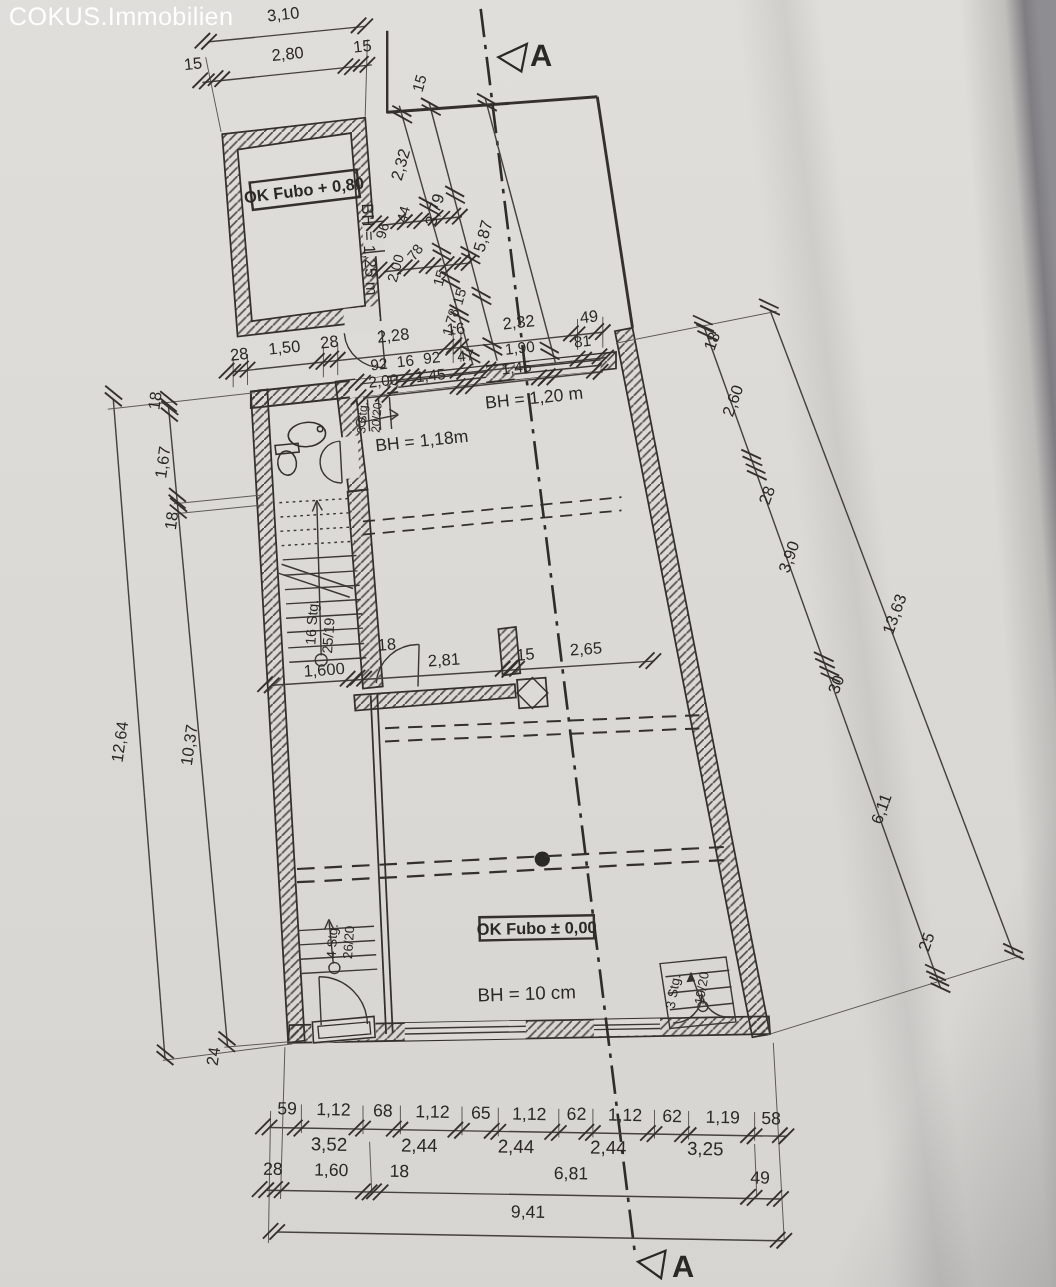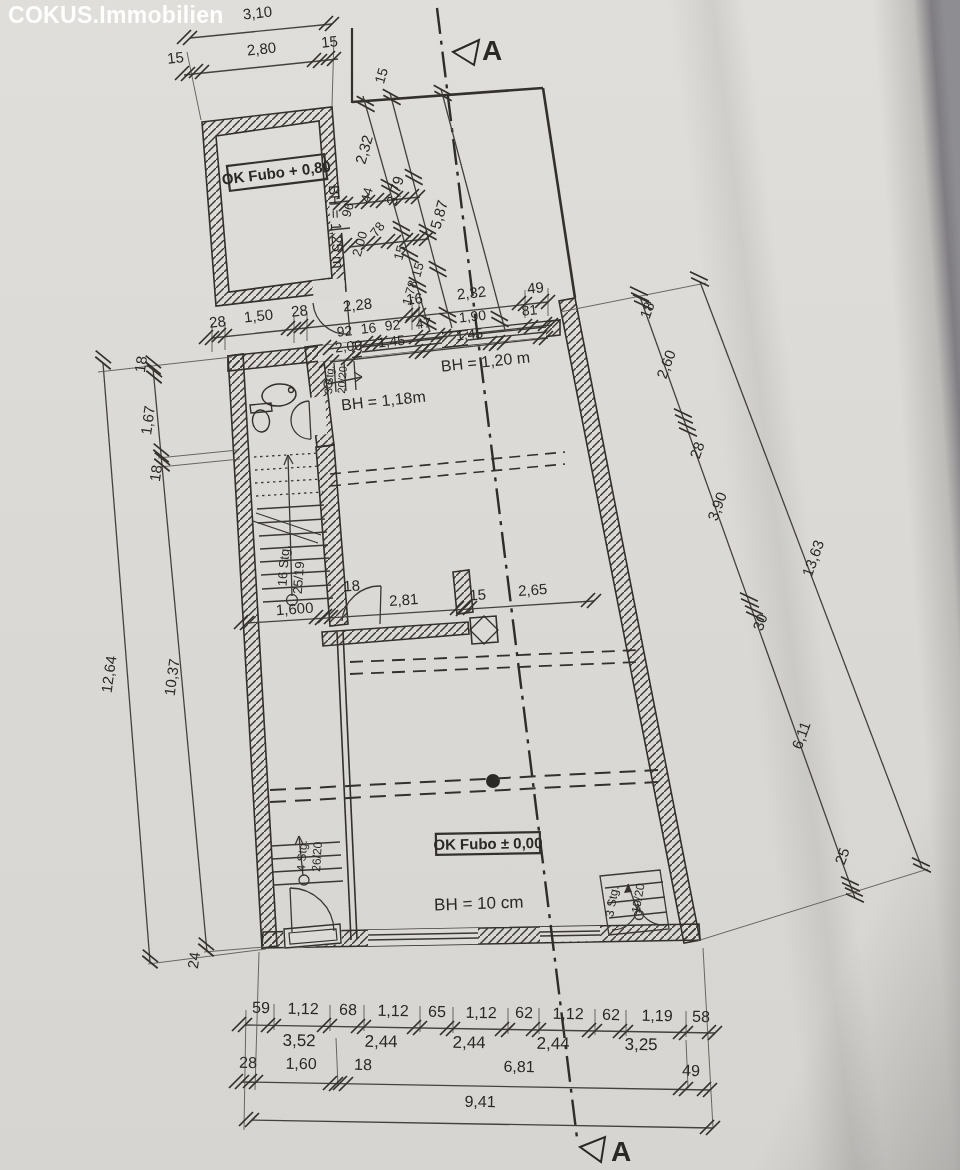--- a/index.html
+++ b/index.html
@@ -6,21 +6,21 @@
   body{background:#919095;font-family:"Liberation Sans",sans-serif;}
   #stage{position:relative;width:960px;height:1170px;overflow:hidden;}
   .paper{position:absolute;inset:0;
     background:
       linear-gradient(115deg, rgba(0,0,0,0) 86%, rgba(0,0,0,0.10) 94%, rgba(0,0,0,0.18) 100%),
       linear-gradient(86deg, rgba(0,0,0,0) 91.5%, rgba(0,0,0,0.14) 95.5%, rgba(122,120,125,0.95) 97.2%, #8e8d92 98.4%),
       linear-gradient(83deg, rgba(0,0,0,0) 73.5%, rgba(0,0,0,0.07) 77.5%, rgba(0,0,0,0) 80.5%),
       linear-gradient(180deg,#e0deda 0%,#dcdad6 40%,#d7d5d2 100%);
   }
   #watermark{position:absolute;top:2px;left:8px;font-size:23px;letter-spacing:.3px;
-    color:rgba(255,255,255,.95);font-weight:700;}
+    color:rgba(255,255,255,.95);font-weight:400;}
   svg{position:absolute;inset:0;}
   svg text{font-family:"Liberation Sans",sans-serif;fill:#2b2926;}
   .chain{stroke:#45423e;stroke-width:1.3;fill:none;}
   .ext{stroke:#5c5954;stroke-width:0.9;fill:none;}
   .wall{fill:url(#h);stroke:#34312d;stroke-width:1.6;fill-rule:evenodd;}
   .clr{fill:#dcdad7;stroke:none;}
   .ink{stroke:#34312d;fill:none;}
   .thin{stroke:#3b3834;stroke-width:1.3;fill:none;}
 </style>
 </head>

